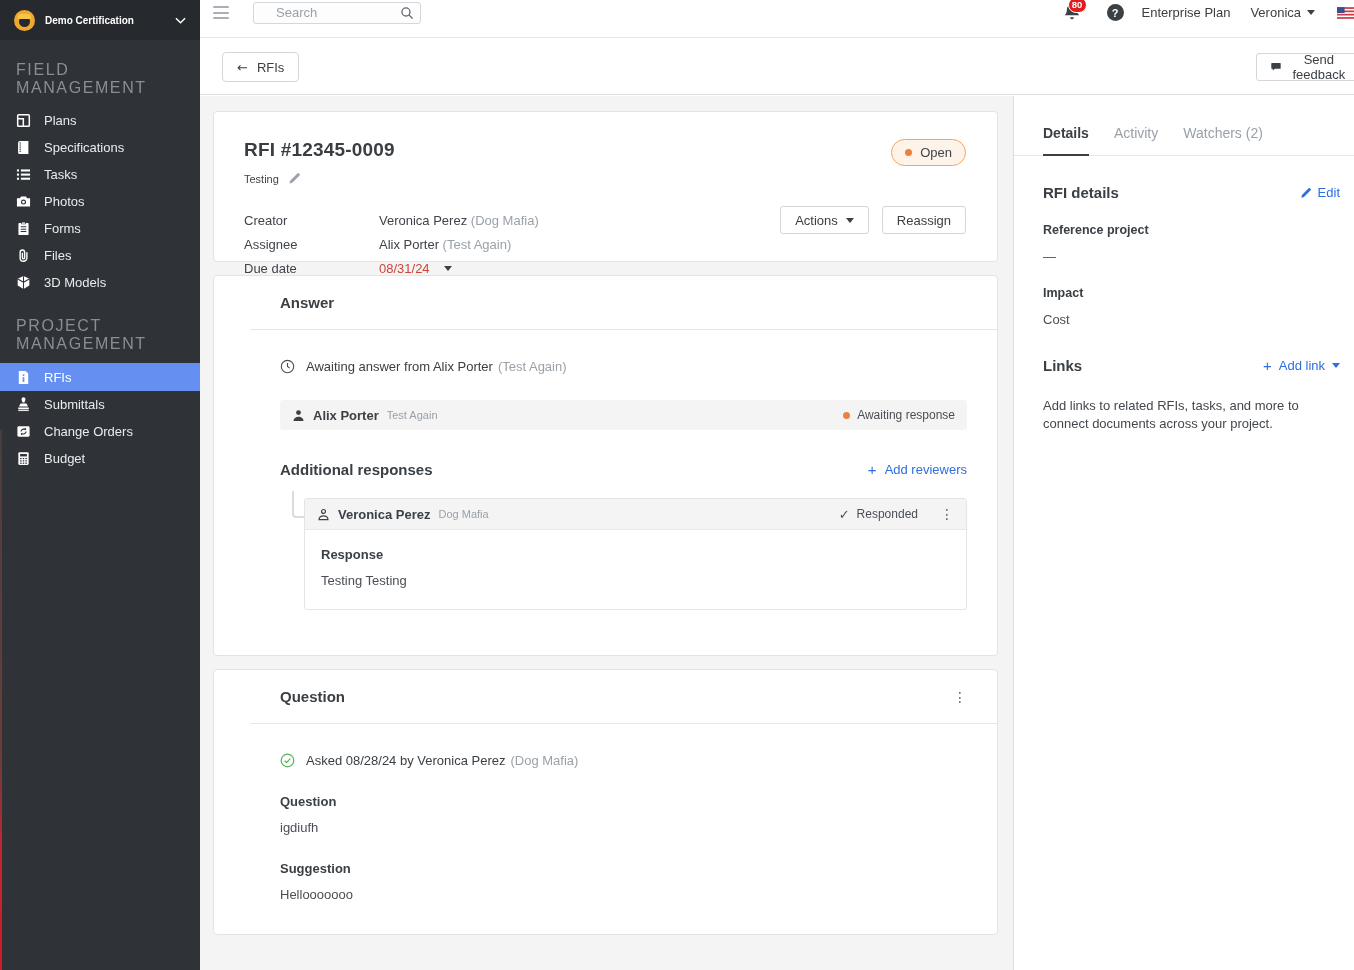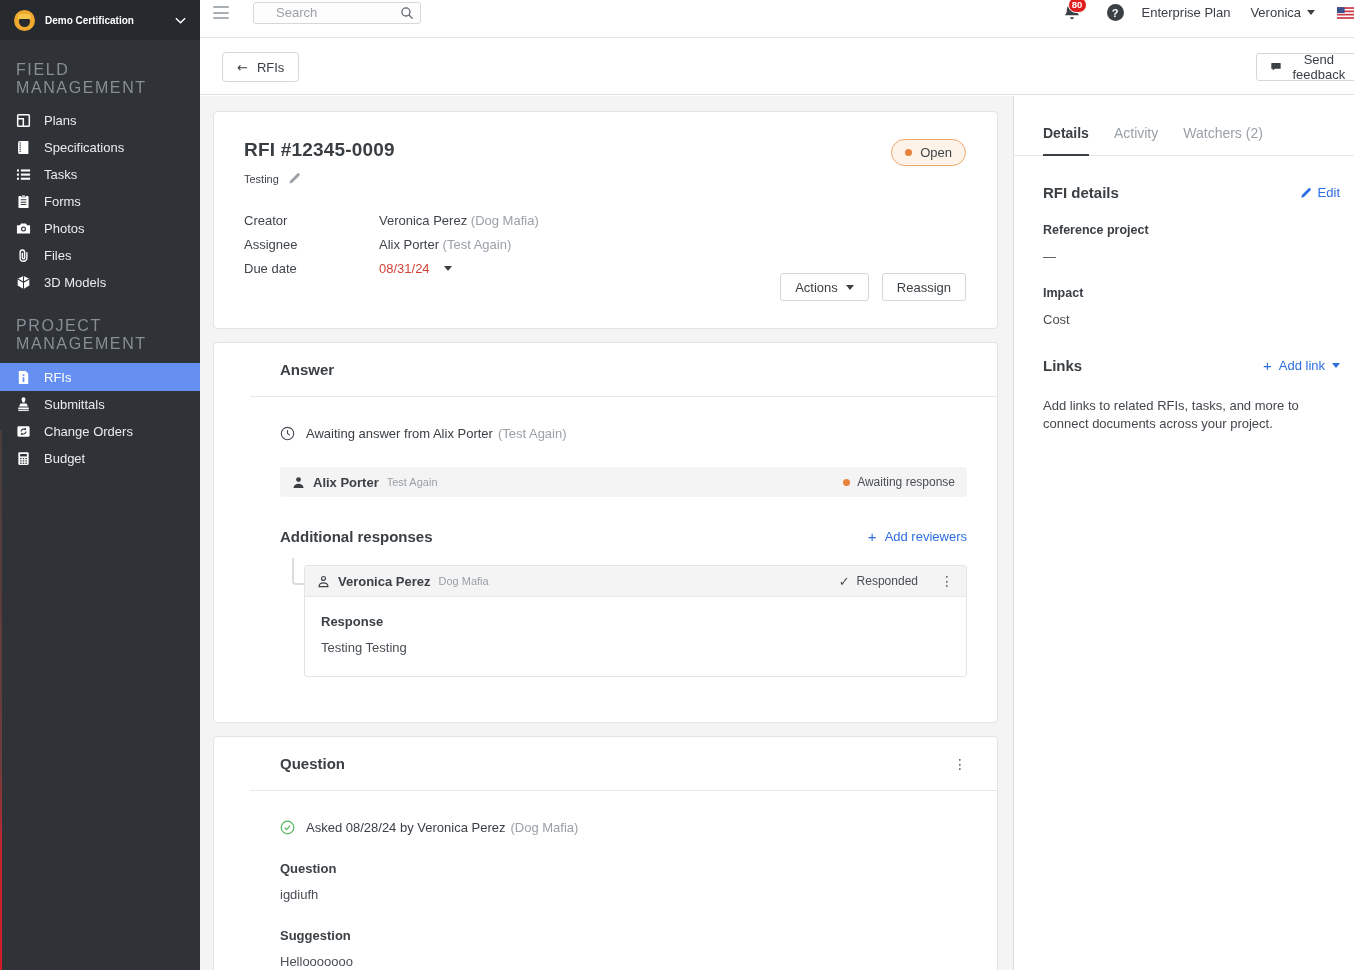--- a/index.html
+++ b/index.html
@@ -56,21 +56,21 @@
 
   
   .main { position:absolute; left:200px; top:96px; width:813px; bottom:0; background:#f4f4f5; }
   .card { background:#fff; border:1px solid #e2e3e5; border-radius:4px; width:785px; margin:0 0 13px 13px; position:relative;padding-left:36px; }
   .card:first-child { margin-top:15px; }
   .card-header { padding:18px 30px; display:flex; align-items:center; justify-content:space-between; border-bottom:1px solid #e7e7e9; }
   .card-title { font-size:15px; font-weight:bold; color:#3b4045; }
   .card-body { padding:29px 30px; }
 
   
-  .rfi-card { padding:27px 30px 28px 30px; height:218px; }
+  .rfi-card { padding:27px 30px 28px 30px; height:151px; }
   .rfi-title { font-size:19px; font-weight:bold; color:#393e43; letter-spacing:.2px; }
   .rfi-sub { margin-top:11px; font-size:11px; color:#3f444a; display:flex; align-items:center; gap:9px; }
   .open-badge { position:absolute; right:31px; top:27px; height:27px; border:1px solid #eaa76e; background:#fdf3e8;
     border-radius:14px; display:flex; align-items:center; gap:8px; padding:0 13px; font-size:13px; color:#3f444a; cursor:pointer; }
   .dot { width:7px; height:7px; border-radius:50%; background:#e8823d; flex:none; }
   .fields { margin-top:23px; }
   .field-row { display:flex; align-items:center; height:24px; font-size:13px; }
   .field-row .flabel { width:135px; color:#3f444a; }
   .name-dark { color:#3f444a; }
   .name-gray { color:#9aa1a8; }
@@ -157,37 +157,37 @@
           <rect x="5.2" y="2.6" width="9.8" height="2.2"></rect>
           <rect x="5.2" y="7" width="9.8" height="2.2"></rect>
           <rect x="5.2" y="11.4" width="9.8" height="2.2"></rect>
         </svg>
       </span>
     <span>Tasks</span>
   </div>
   <div class="nav-item">
     <span class="nicon">
       <svg viewBox="0 0 16 16">
+          <path d="M1 4.4h3.1L5.4 2.6h5.2l1.3 1.8H15V13.4H1z" fill="#fff"></path>
+          <circle class="icon-inner" cx="8" cy="8.6" r="2.7"></circle>
+          <circle cx="8" cy="8.6" r="1.5" fill="#fff"></circle>
+        </svg>
+      </span>
+    <span>Photos</span>
+  </div>
+  <div class="nav-item">
+    <span class="nicon">
+      <svg viewBox="0 0 16 16">
           <rect x="2.6" y="2" width="10.8" height="13" rx="1" fill="#fff"></rect>
           <rect class="icon-inner" x="5.4" y="0.9" width="5.2" height="2.6" rx="0.8"></rect>
           <rect x="6" y="1.5" width="4" height="1.4" rx="0.5" fill="#fff"></rect>
           <path class="icon-inner-s" d="M5 6.2h6M5 8.7h6M5 11.2h6" stroke-width="1.1"></path>
         </svg>
       </span>
     <span>Forms</span>
-  </div>
-  <div class="nav-item">
-    <span class="nicon">
-      <svg viewBox="0 0 16 16">
-          <path d="M1 4.4h3.1L5.4 2.6h5.2l1.3 1.8H15V13.4H1z" fill="#fff"></path>
-          <circle class="icon-inner" cx="8" cy="8.6" r="2.7"></circle>
-          <circle cx="8" cy="8.6" r="1.5" fill="#fff"></circle>
-        </svg>
-      </span>
-    <span>Photos</span>
   </div>
   <div class="nav-item">
     <span class="nicon">
       <svg viewBox="0 0 16 16" fill="none" stroke="#fff" stroke-width="1.5">
           <path d="M11.6 4.4v6.2a3.6 3.6 0 01-7.2 0V4.6a2.4 2.4 0 014.8 0v5.8a1.2 1.2 0 01-2.4 0V5"></path>
         </svg>
       </span>
     <span>Files</span>
   </div>
   <div class="nav-item">

